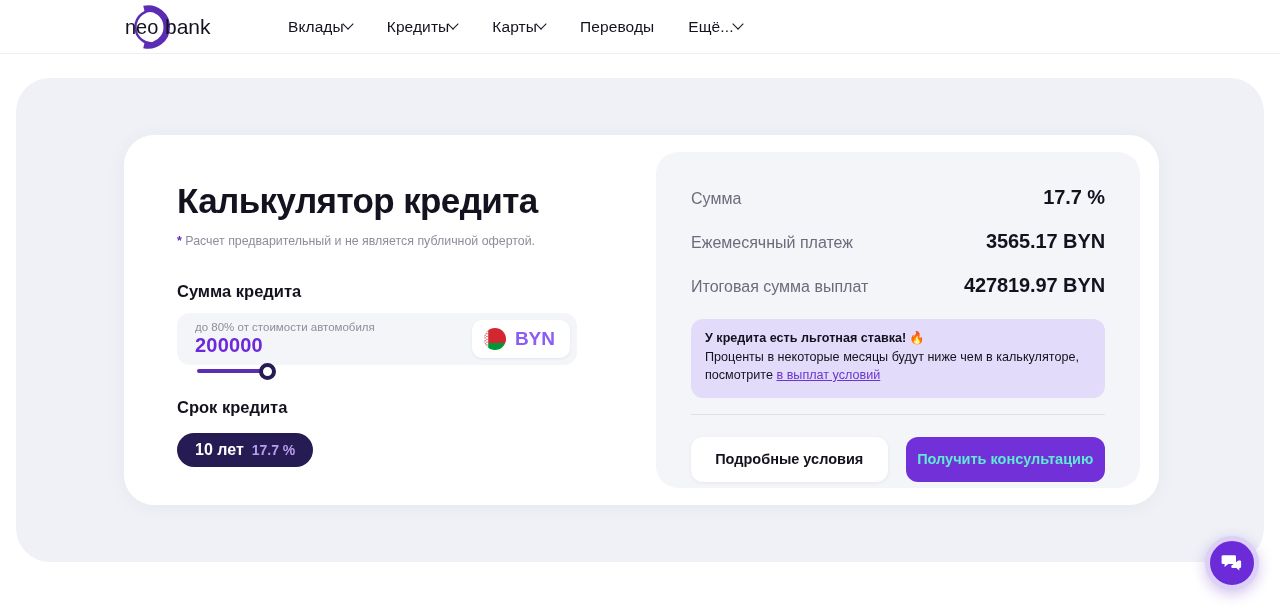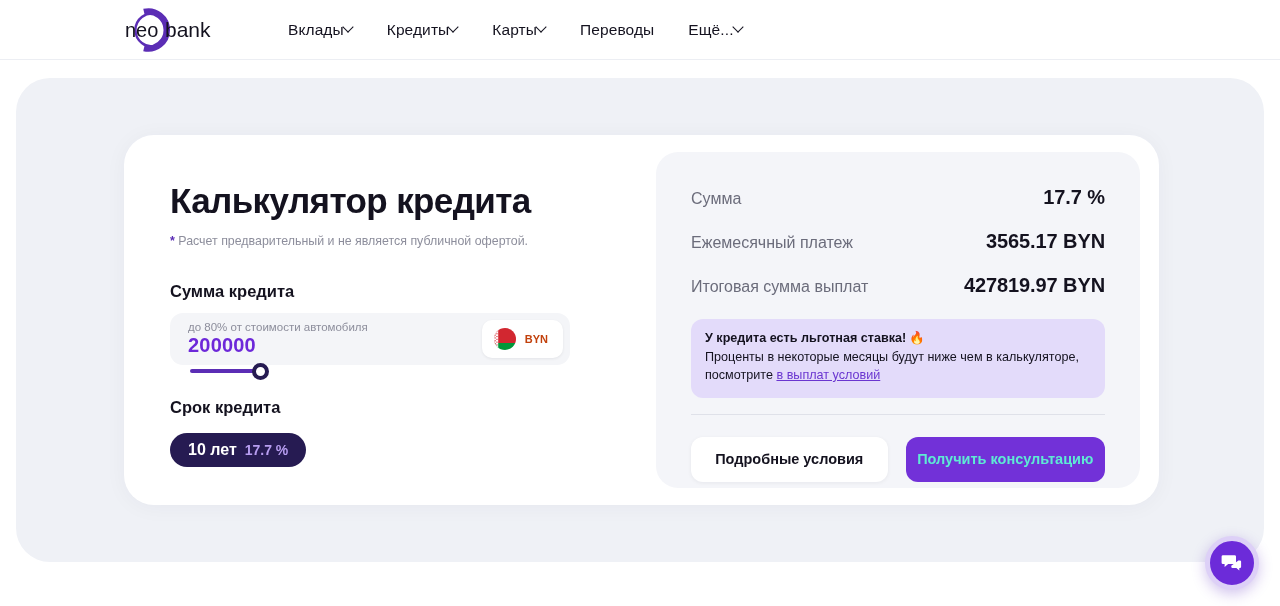--- a/index.html
+++ b/index.html
@@ -16,21 +16,21 @@
     background: #ffffff;
     color: #14121f;
     -webkit-font-smoothing: antialiased;
   }
 
   
   .header {
     position: absolute;
     top: 0; left: 0;
     width: 1280px;
-    height: 60px;
+    height: 54px;
     background: #ffffff;
     display: flex;
     align-items: center;
     border-bottom: 1px solid #eceef3;
     z-index: 20;
   }
 
   .logo {
     display: flex;
     align-items: center;
@@ -135,21 +135,21 @@
     width: 1035px;
     height: 370px;
     background: #ffffff;
     border-radius: 30px;
     box-shadow: 0 2px 22px rgba(30,30,60,0.045);
   }
 
   
   .left {
     position: absolute;
-    left: 46px;
+    left: 53px;
     top: 47px;
     width: 430px;
   }
 
   .title {
     font-size: 35px;
     font-weight: 700;
     letter-spacing: -0.6px;
     color: #14121f;
     line-height: 1.1;
@@ -205,23 +205,23 @@
     border-radius: 10px;
     display: flex;
     align-items: center;
     gap: 9px;
     padding: 0 15px 0 12px;
     cursor: pointer;
     box-shadow: 0 1px 3px rgba(20,18,31,0.07);
   }
   .flag { width: 22px; height: 22px; display:block; }
   .currency-code {
-    font-size: 11px;
-    font-weight: 700;
-    color: #c2410c;
+    font-size: 19px;
+    font-weight: 700;
+    color: #8b5cf6;
   }
 
   
   .slider {
     position: absolute;
     left: 20px;
     top: 50px;
     width: 360px;
     height: 16px;
   }

